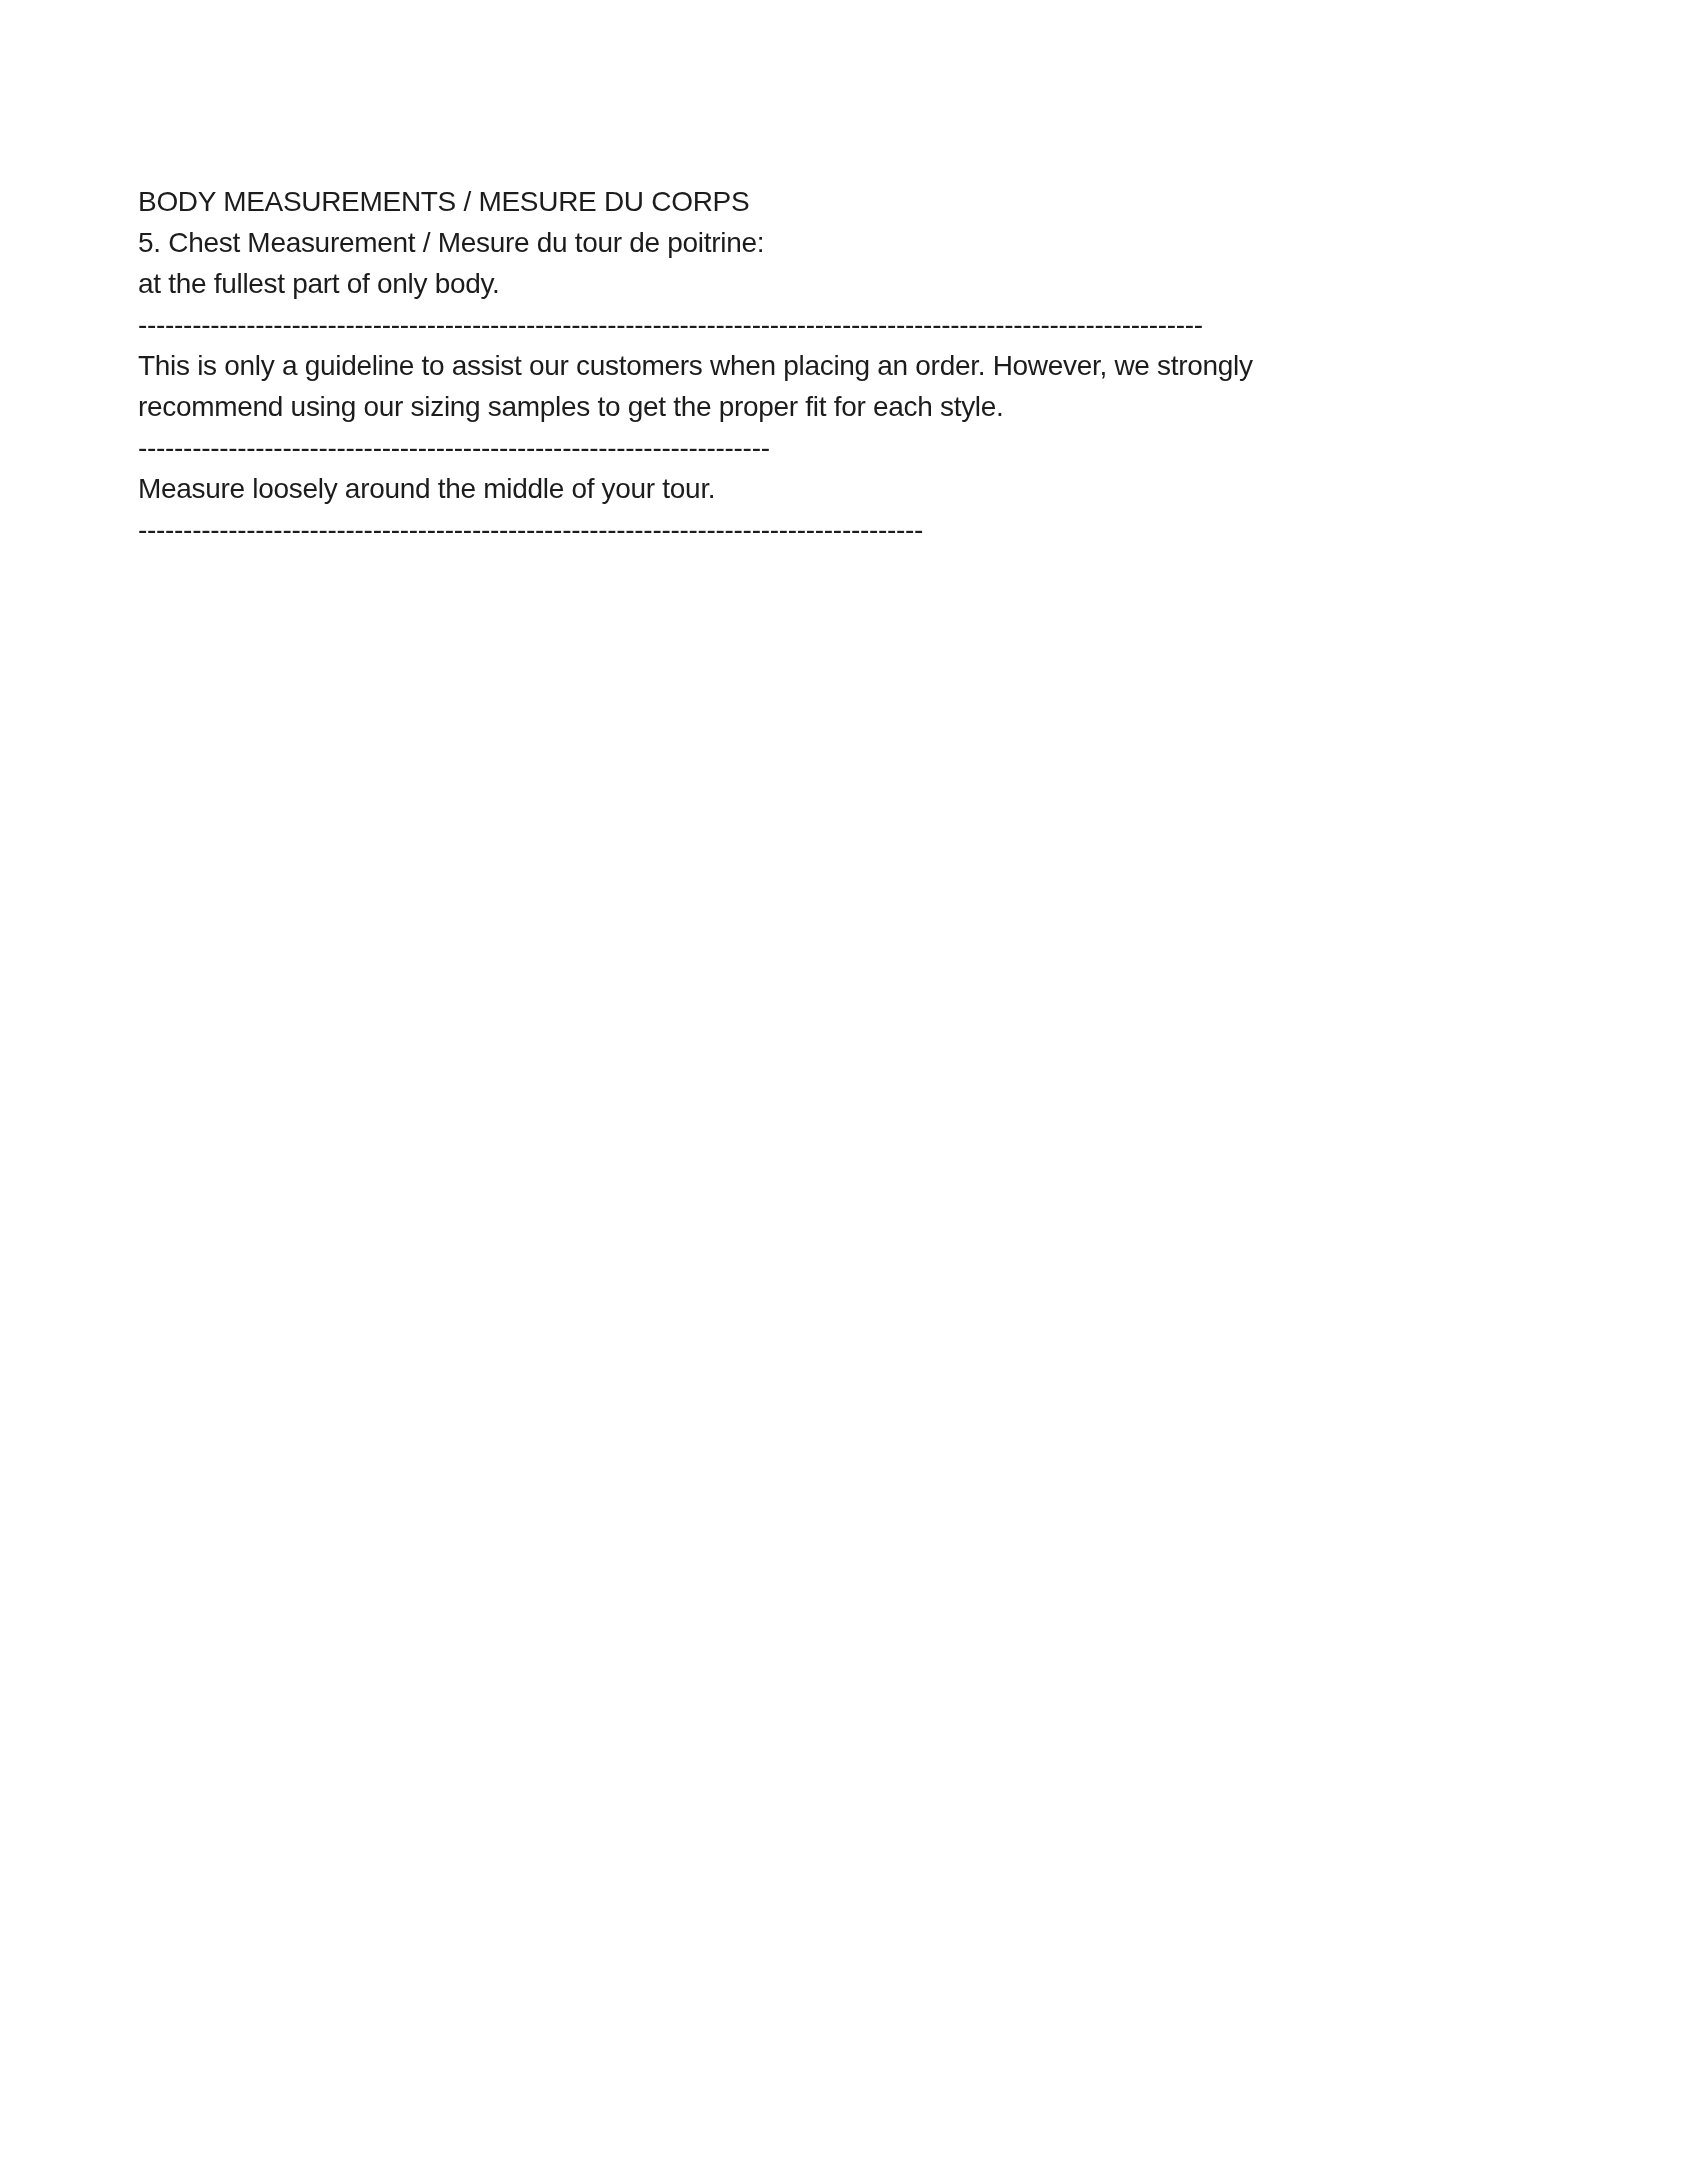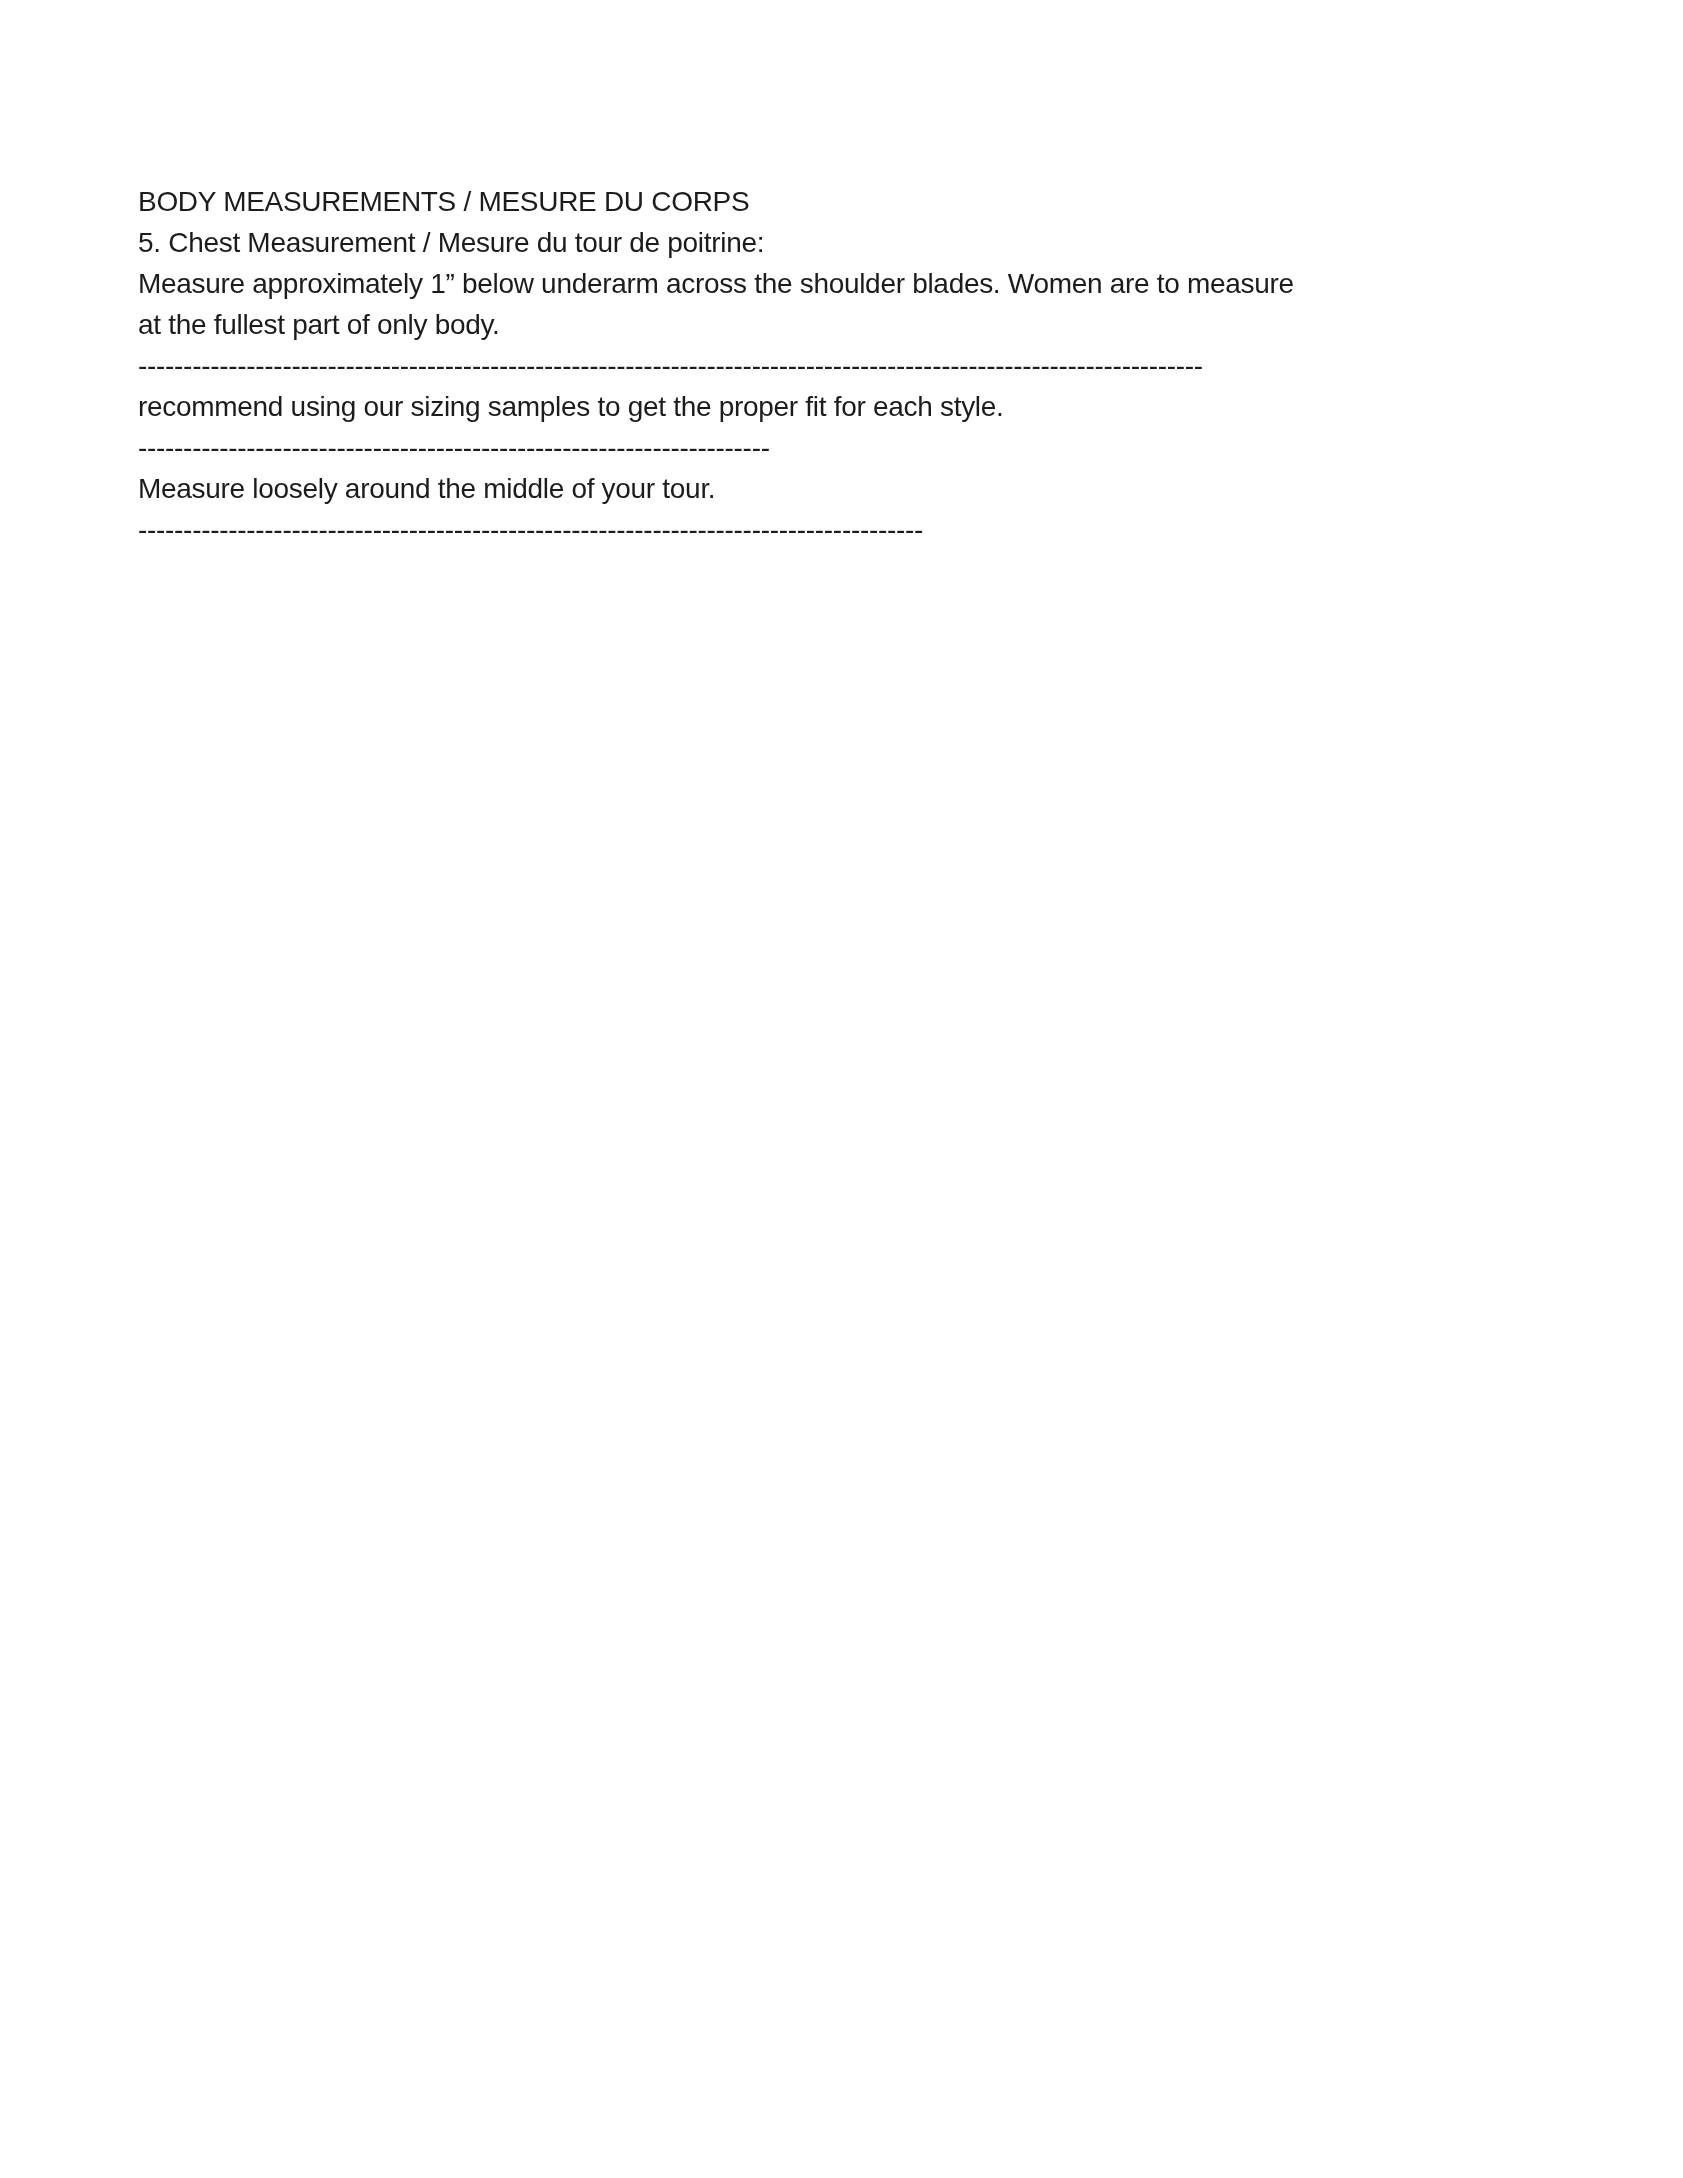--- a/index.html
+++ b/index.html
@@ -35,22 +35,22 @@
     letter-spacing: -0.3px;
   }
 </style>
 </head>
 <body>
 
 <div class="page">
   <div class="content">
     <div class="line">BODY MEASUREMENTS / MESURE DU CORPS</div>
     <div class="line">5. Chest Measurement / Mesure du tour de poitrine:</div>
-    <div class="line">Measure approximately 1” below underarm across the shoulder blades. Women are to measure</div>
     <div class="line">at the fullest part of only body.</div>
     <div class="line divider">----------------------------------------------------------------------------------------------------------------------</div>
+    <div class="line">This is only a guideline to assist our customers when placing an order. However, we strongly</div>
     <div class="line">recommend using our sizing samples to get the proper fit for each style.</div>
     <div class="line divider">----------------------------------------------------------------------</div>
     <div class="line">Measure loosely around the middle of your tour.</div>
     <div class="line divider">---------------------------------------------------------------------------------------</div>
   </div>
 </div>
 
 
 </body></html>

